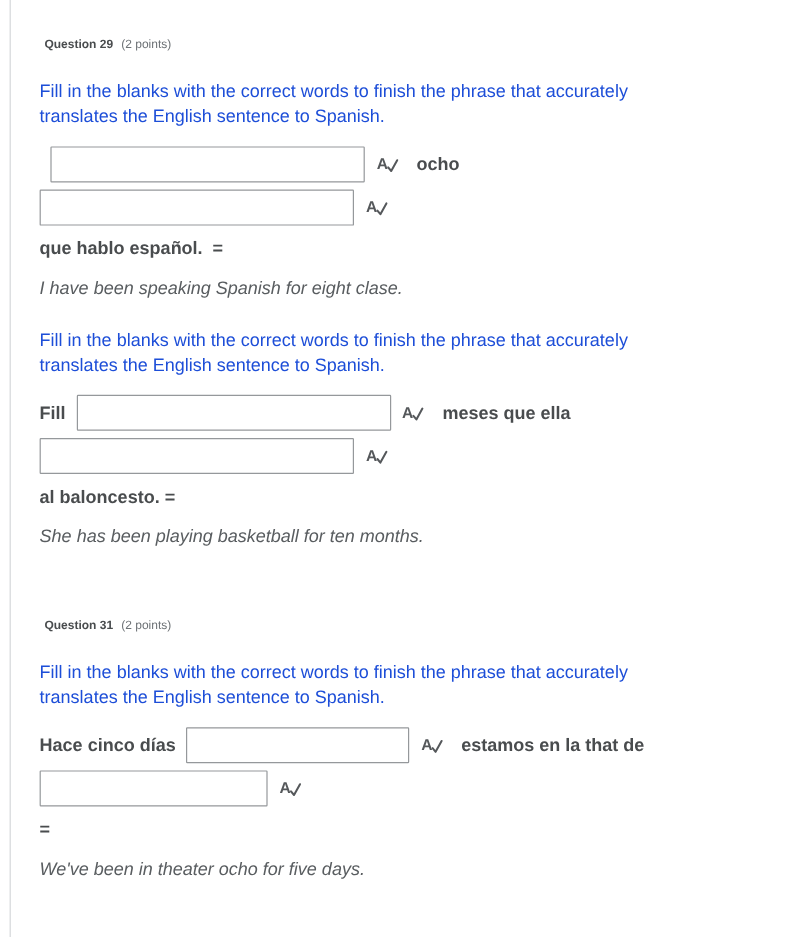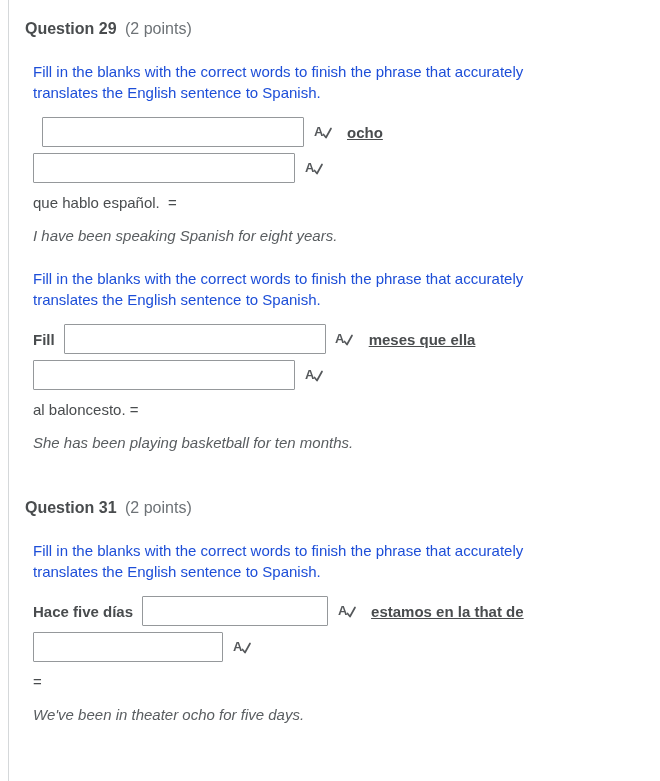--- a/index.html
+++ b/index.html
@@ -17,23 +17,23 @@
   .vline {
     position: absolute;
     left: 8px;
     top: 0;
     width: 1px;
     height: 781px;
     background: #d5d8da;
   }
   .question { margin: 0; }
   .q-header {
-    margin: 4px;
+    margin: 16px;
     padding: 16px 0 0 21px;
-    font-size: 16px;
+    font-size: 10px;
     font-weight: bold;
     color: #494c4e;
   }
   .question + .question .q-header { padding-top: 43px; }
   .q-points {
     font-weight: 400;
     color: #6d7276;
     margin-left: 4px;
   }
   .instruction {
@@ -60,36 +60,36 @@
     color: #494c4e;
   }
   .w262 { width: 262px; }
   .w186 { width: 186px; }
   .w190 { width: 190px; }
   .prefix, .suffix {
     font-weight: bold;
     color: #494c4e;
     white-space: nowrap;
   }
-  .suffix { margin-left: 5px; text-decoration: underline; }
+  .suffix { margin-left: 5px; }
   .spell-btn {
     background: none;
     border: none;
     padding: 0;
     margin: 0;
     cursor: pointer;
     width: 20px;
     height: 20px;
     display: flex;
     align-items: center;
     justify-content: center;
   }
   .tail {
     margin: 11px 0 0 33px;
-    font-weight: normal;
+    font-weight: bold;
     color: #494c4e;
     white-space: pre-wrap;
     line-height: 18px;
   }
   .translation {
     margin: 15px 0 0 33px;
     font-style: italic;
     color: #595d60;
     line-height: 18px;
   }
@@ -119,21 +119,21 @@
   <div class="blank-row">
     <input type="text" class="blank w262" value="" style="">
     <button class="spell-btn" aria-label="Check spelling">
       <svg width="19" height="19" viewBox="0 0 19 19">
         <text x="0" y="13" font-size="13" font-weight="bold" fill="#55585b" font-family="Liberation Sans, sans-serif">A</text>
         <path d="M9.5 11.5 L12 14.5 L17 5.5" stroke="#55585b" stroke-width="1.7" fill="none" stroke-linecap="round" stroke-linejoin="round"></path>
       </svg>
     </button>
   </div>
   <p class="tail">que hablo español.  =</p>
-  <p class="translation">I have been speaking Spanish for eight years.</p>
+  <p class="translation">I have been speaking Spanish for eight clase.</p>
 </section>
 
 <section class="question">
   <p class="instruction">Fill in the blanks with the correct words to finish the phrase that accurately translates the English sentence to Spanish.</p>
   <div class="blank-row first-row">
     <span class="prefix">Fill</span>
     <input type="text" class="blank w262" value="" style="">
     <button class="spell-btn" aria-label="Check spelling">
       <svg width="19" height="19" viewBox="0 0 19 19">
         <text x="0" y="13" font-size="13" font-weight="bold" fill="#55585b" font-family="Liberation Sans, sans-serif">A</text>
@@ -155,21 +155,21 @@
   <p class="translation">She has been playing basketball for ten months.</p>
 </section>
 
 <section class="question">
   <h2 class="q-header">
     <span class="q-title">Question 31</span>
     <span class="q-points">(2 points)</span>
   </h2>
   <p class="instruction">Fill in the blanks with the correct words to finish the phrase that accurately translates the English sentence to Spanish.</p>
   <div class="blank-row first-row">
-    <span class="prefix">Hace five días</span>
+    <span class="prefix">Hace cinco días</span>
     <input type="text" class="blank w186" value="" style="">
     <button class="spell-btn" aria-label="Check spelling">
       <svg width="19" height="19" viewBox="0 0 19 19">
         <text x="0" y="13" font-size="13" font-weight="bold" fill="#55585b" font-family="Liberation Sans, sans-serif">A</text>
         <path d="M9.5 11.5 L12 14.5 L17 5.5" stroke="#55585b" stroke-width="1.7" fill="none" stroke-linecap="round" stroke-linejoin="round"></path>
       </svg>
     </button>
     <span class="suffix">estamos en la that de</span>
   </div>
   <div class="blank-row">

